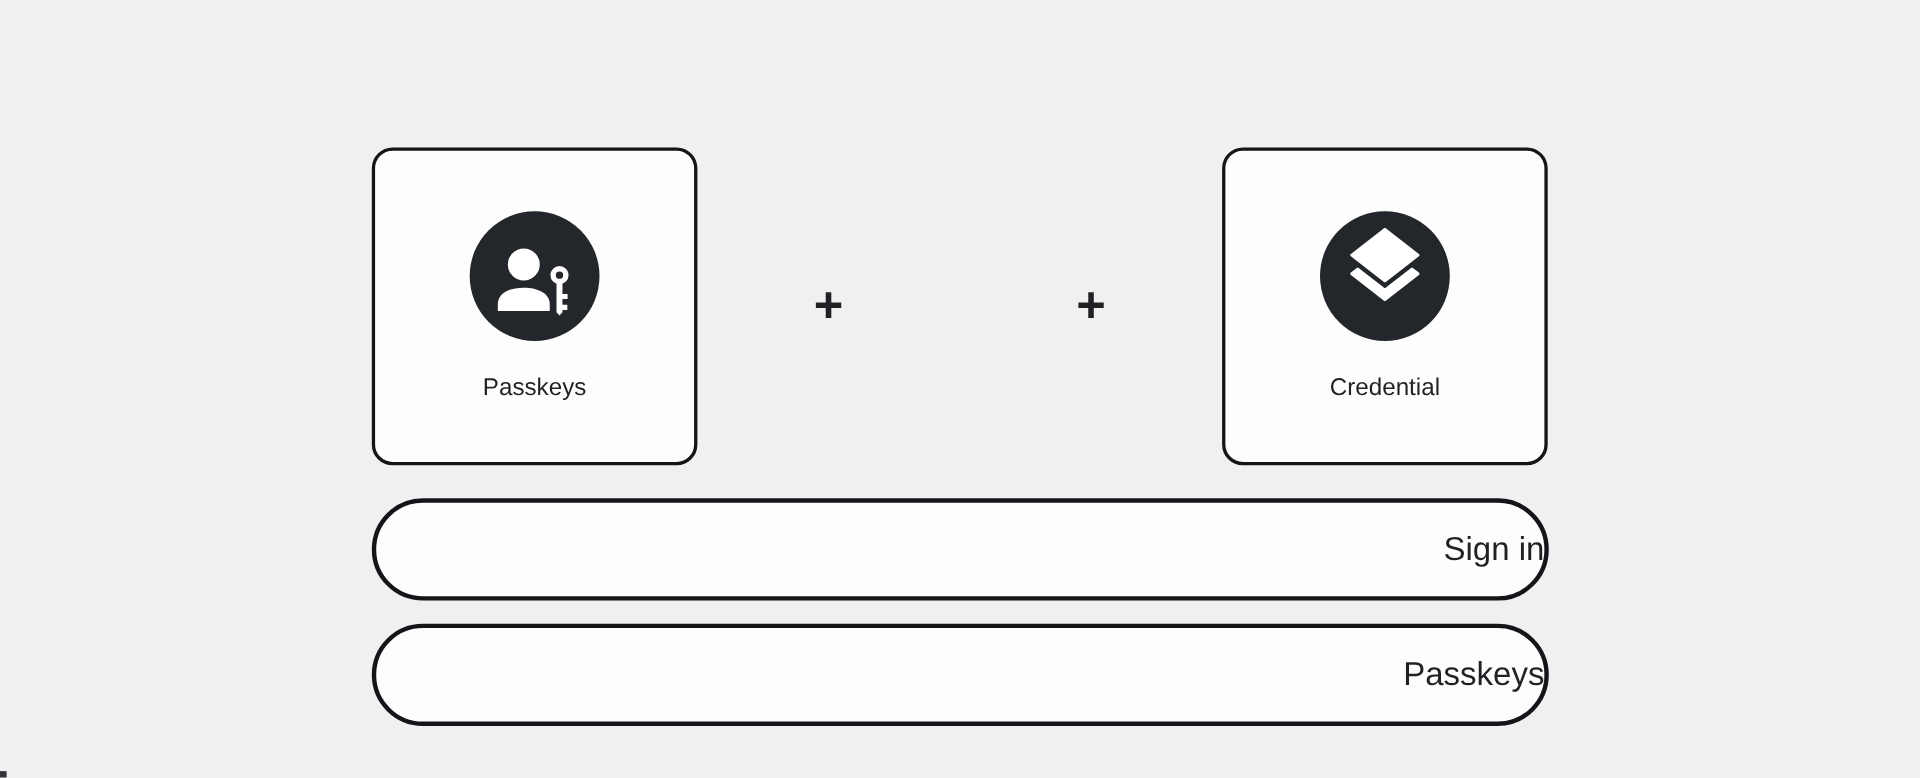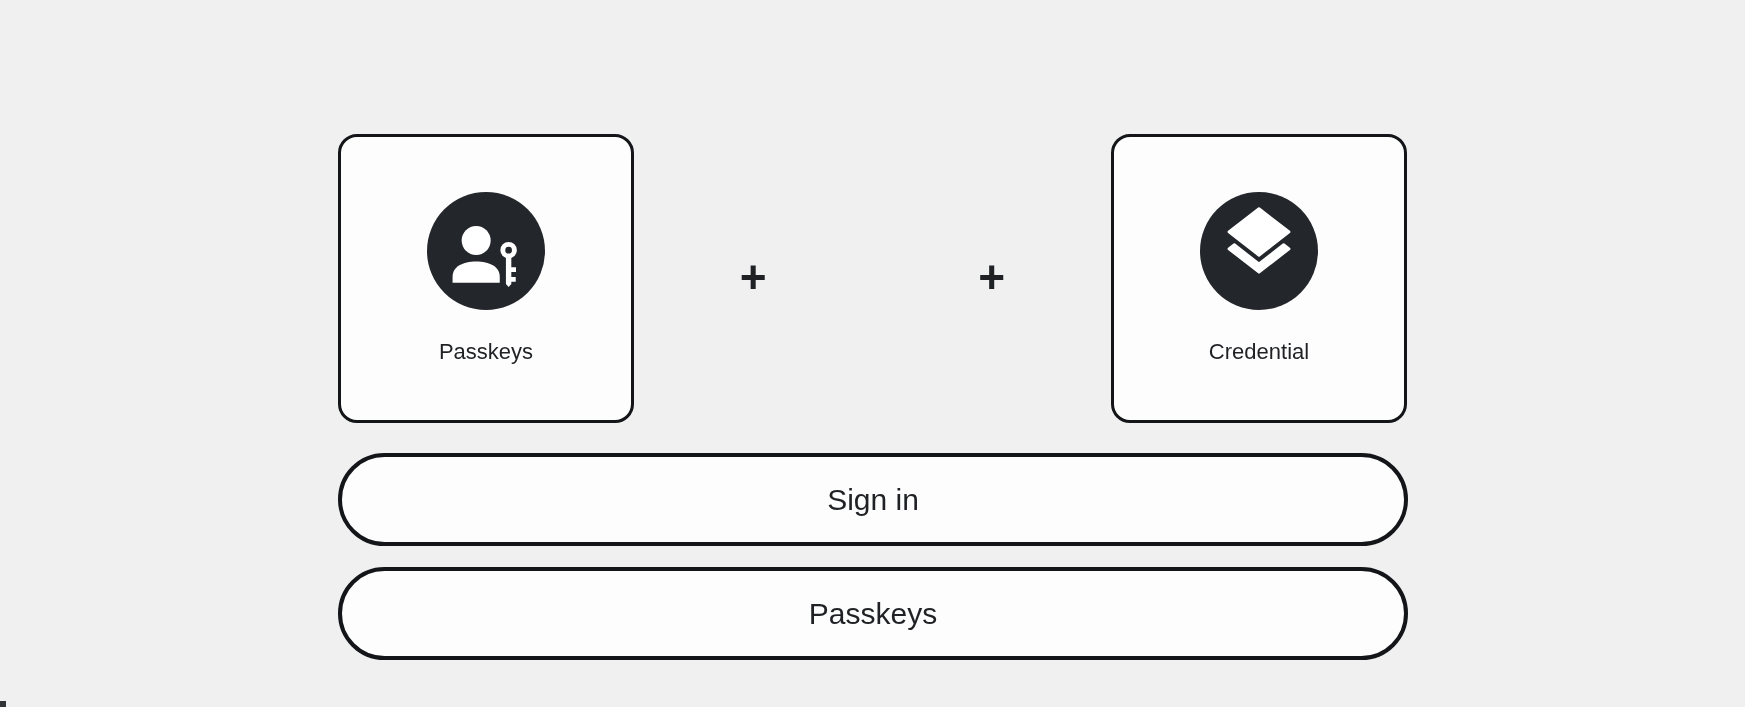--- a/index.html
+++ b/index.html
@@ -86,21 +86,21 @@
   .action-btn {
     position: absolute;
     left: 338px;
     width: 1070px;
     height: 93px;
     background: var(--surface);
     border: 4px solid var(--outline);
     border-radius: 47px;
     display: flex;
     align-items: center;
-    justify-content: center;
+    justify-content: flex-end;
     font-family: inherit;
     font-size: 30px;
     color: var(--text);
     cursor: pointer;
     padding: 0;
   }
   .action-btn.sign-in { top: 453px; }
   .action-btn.restore { top: 567px; }
   .corner-artifact {
     position: absolute;

